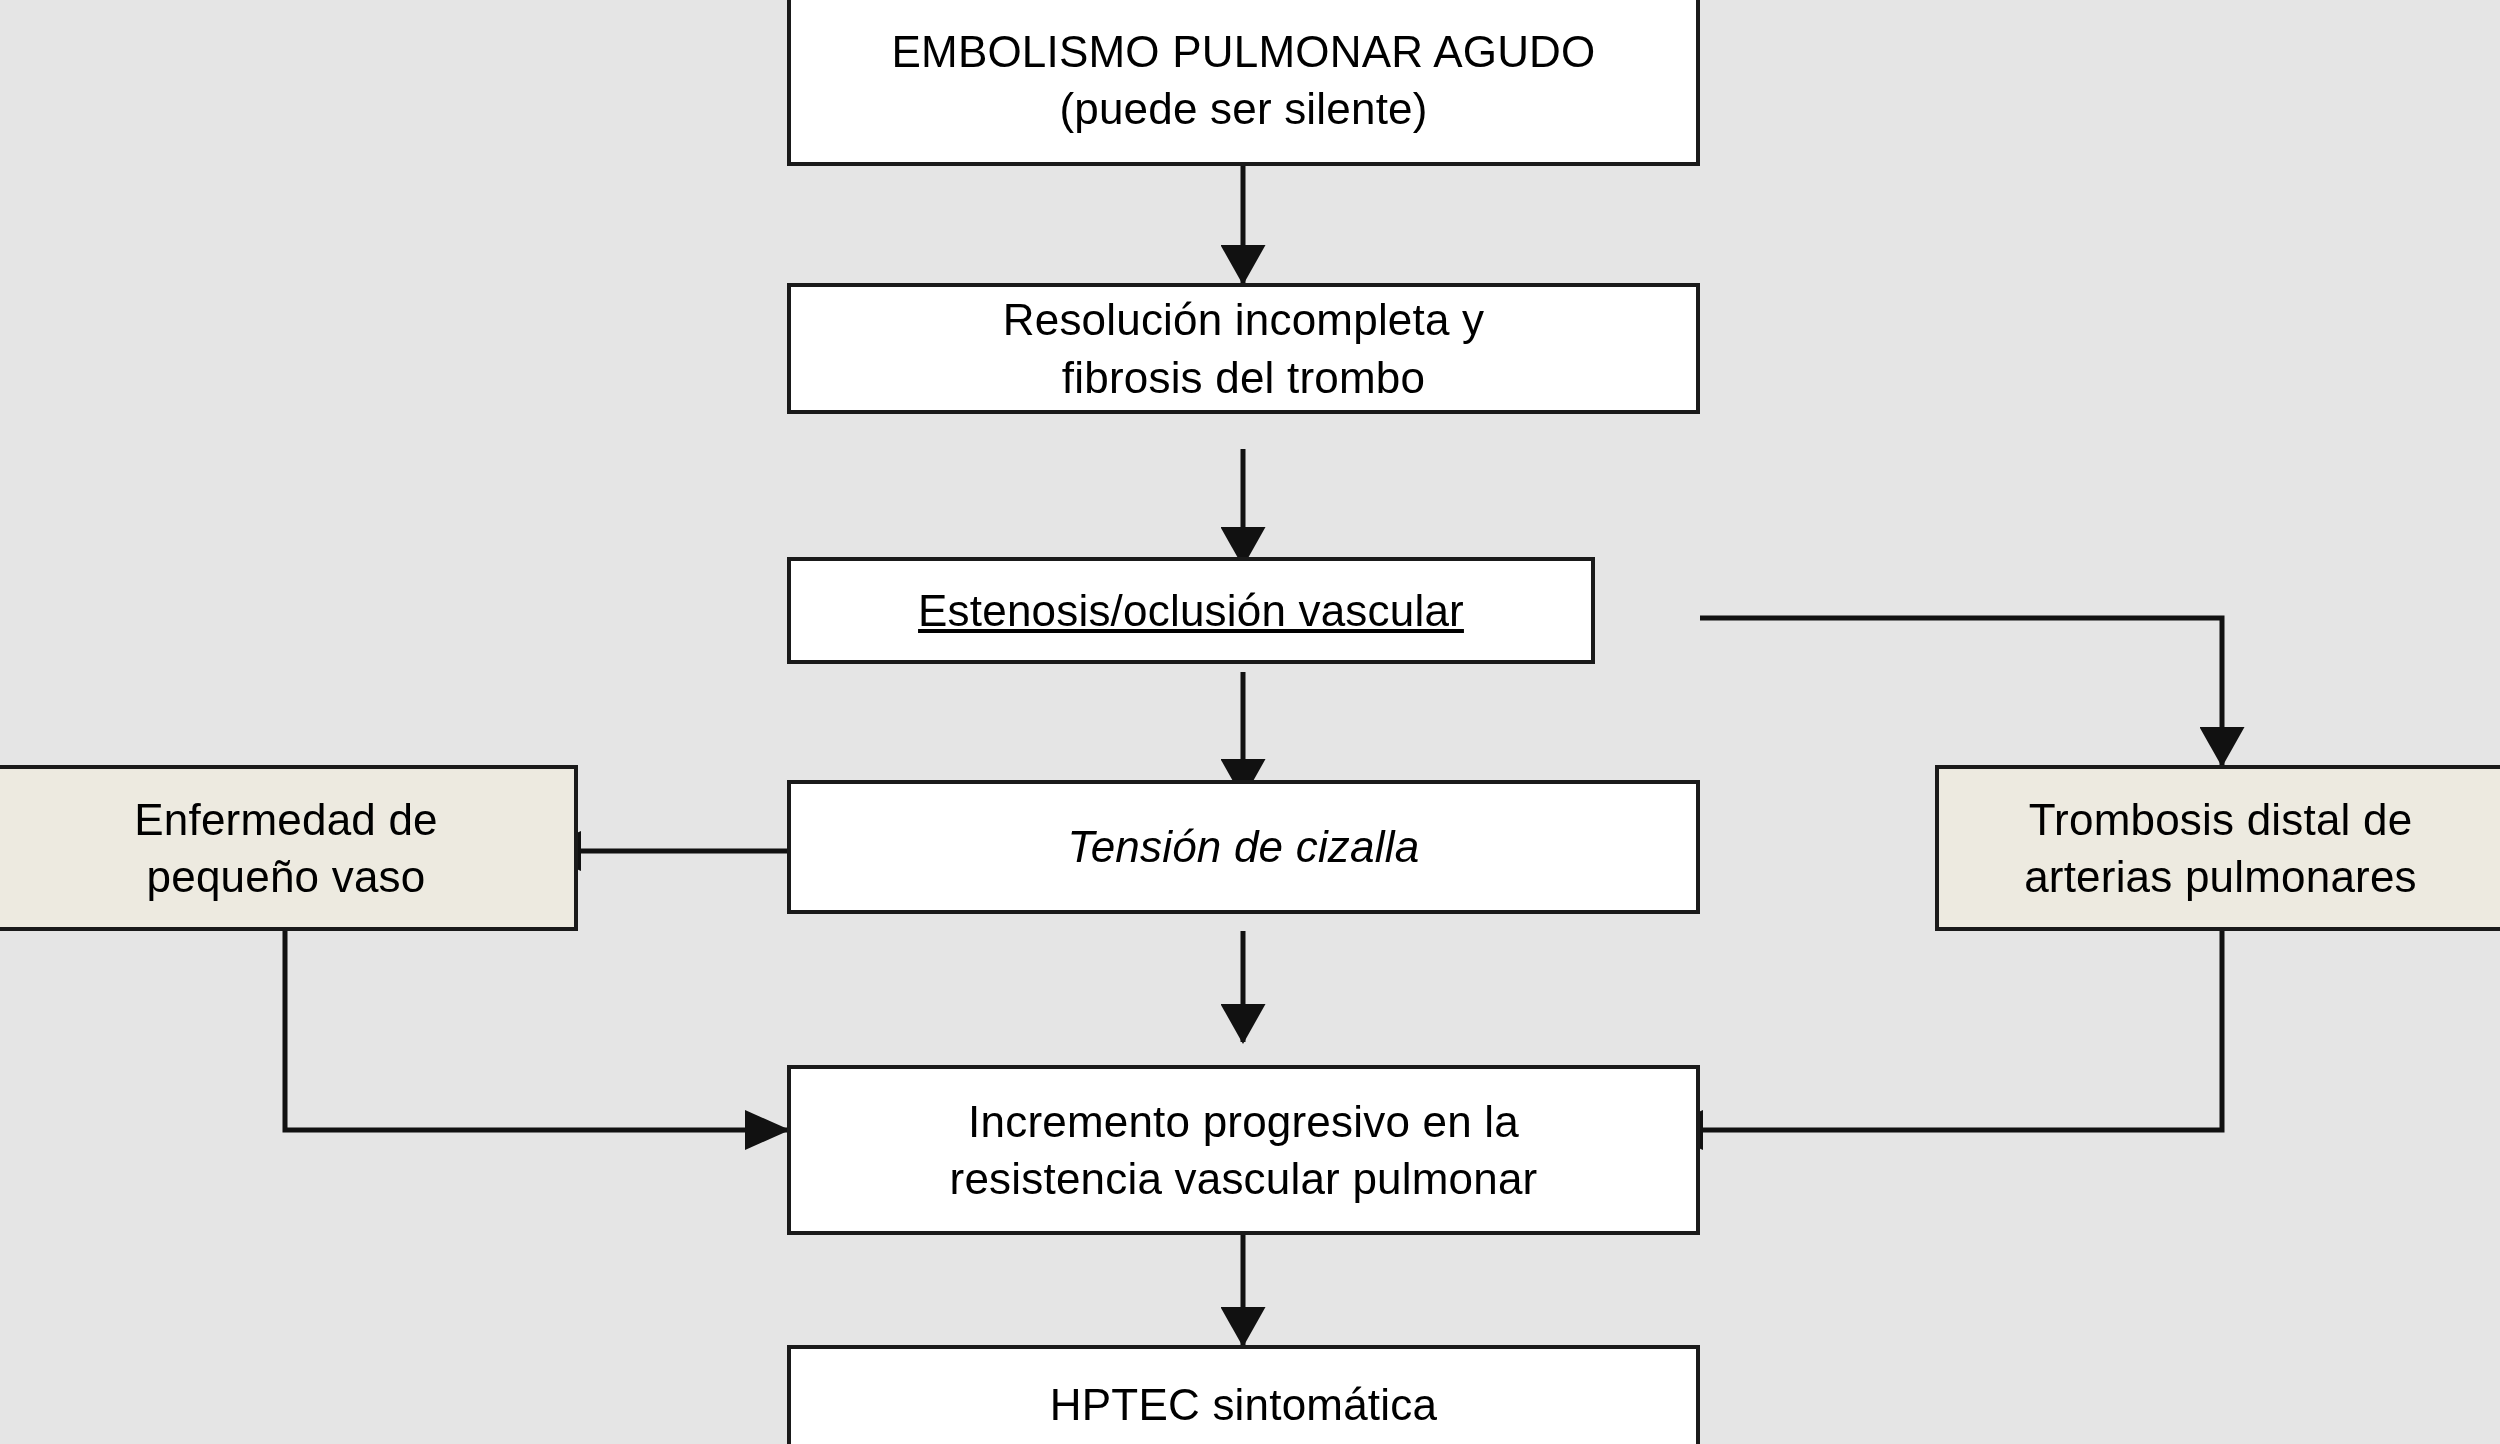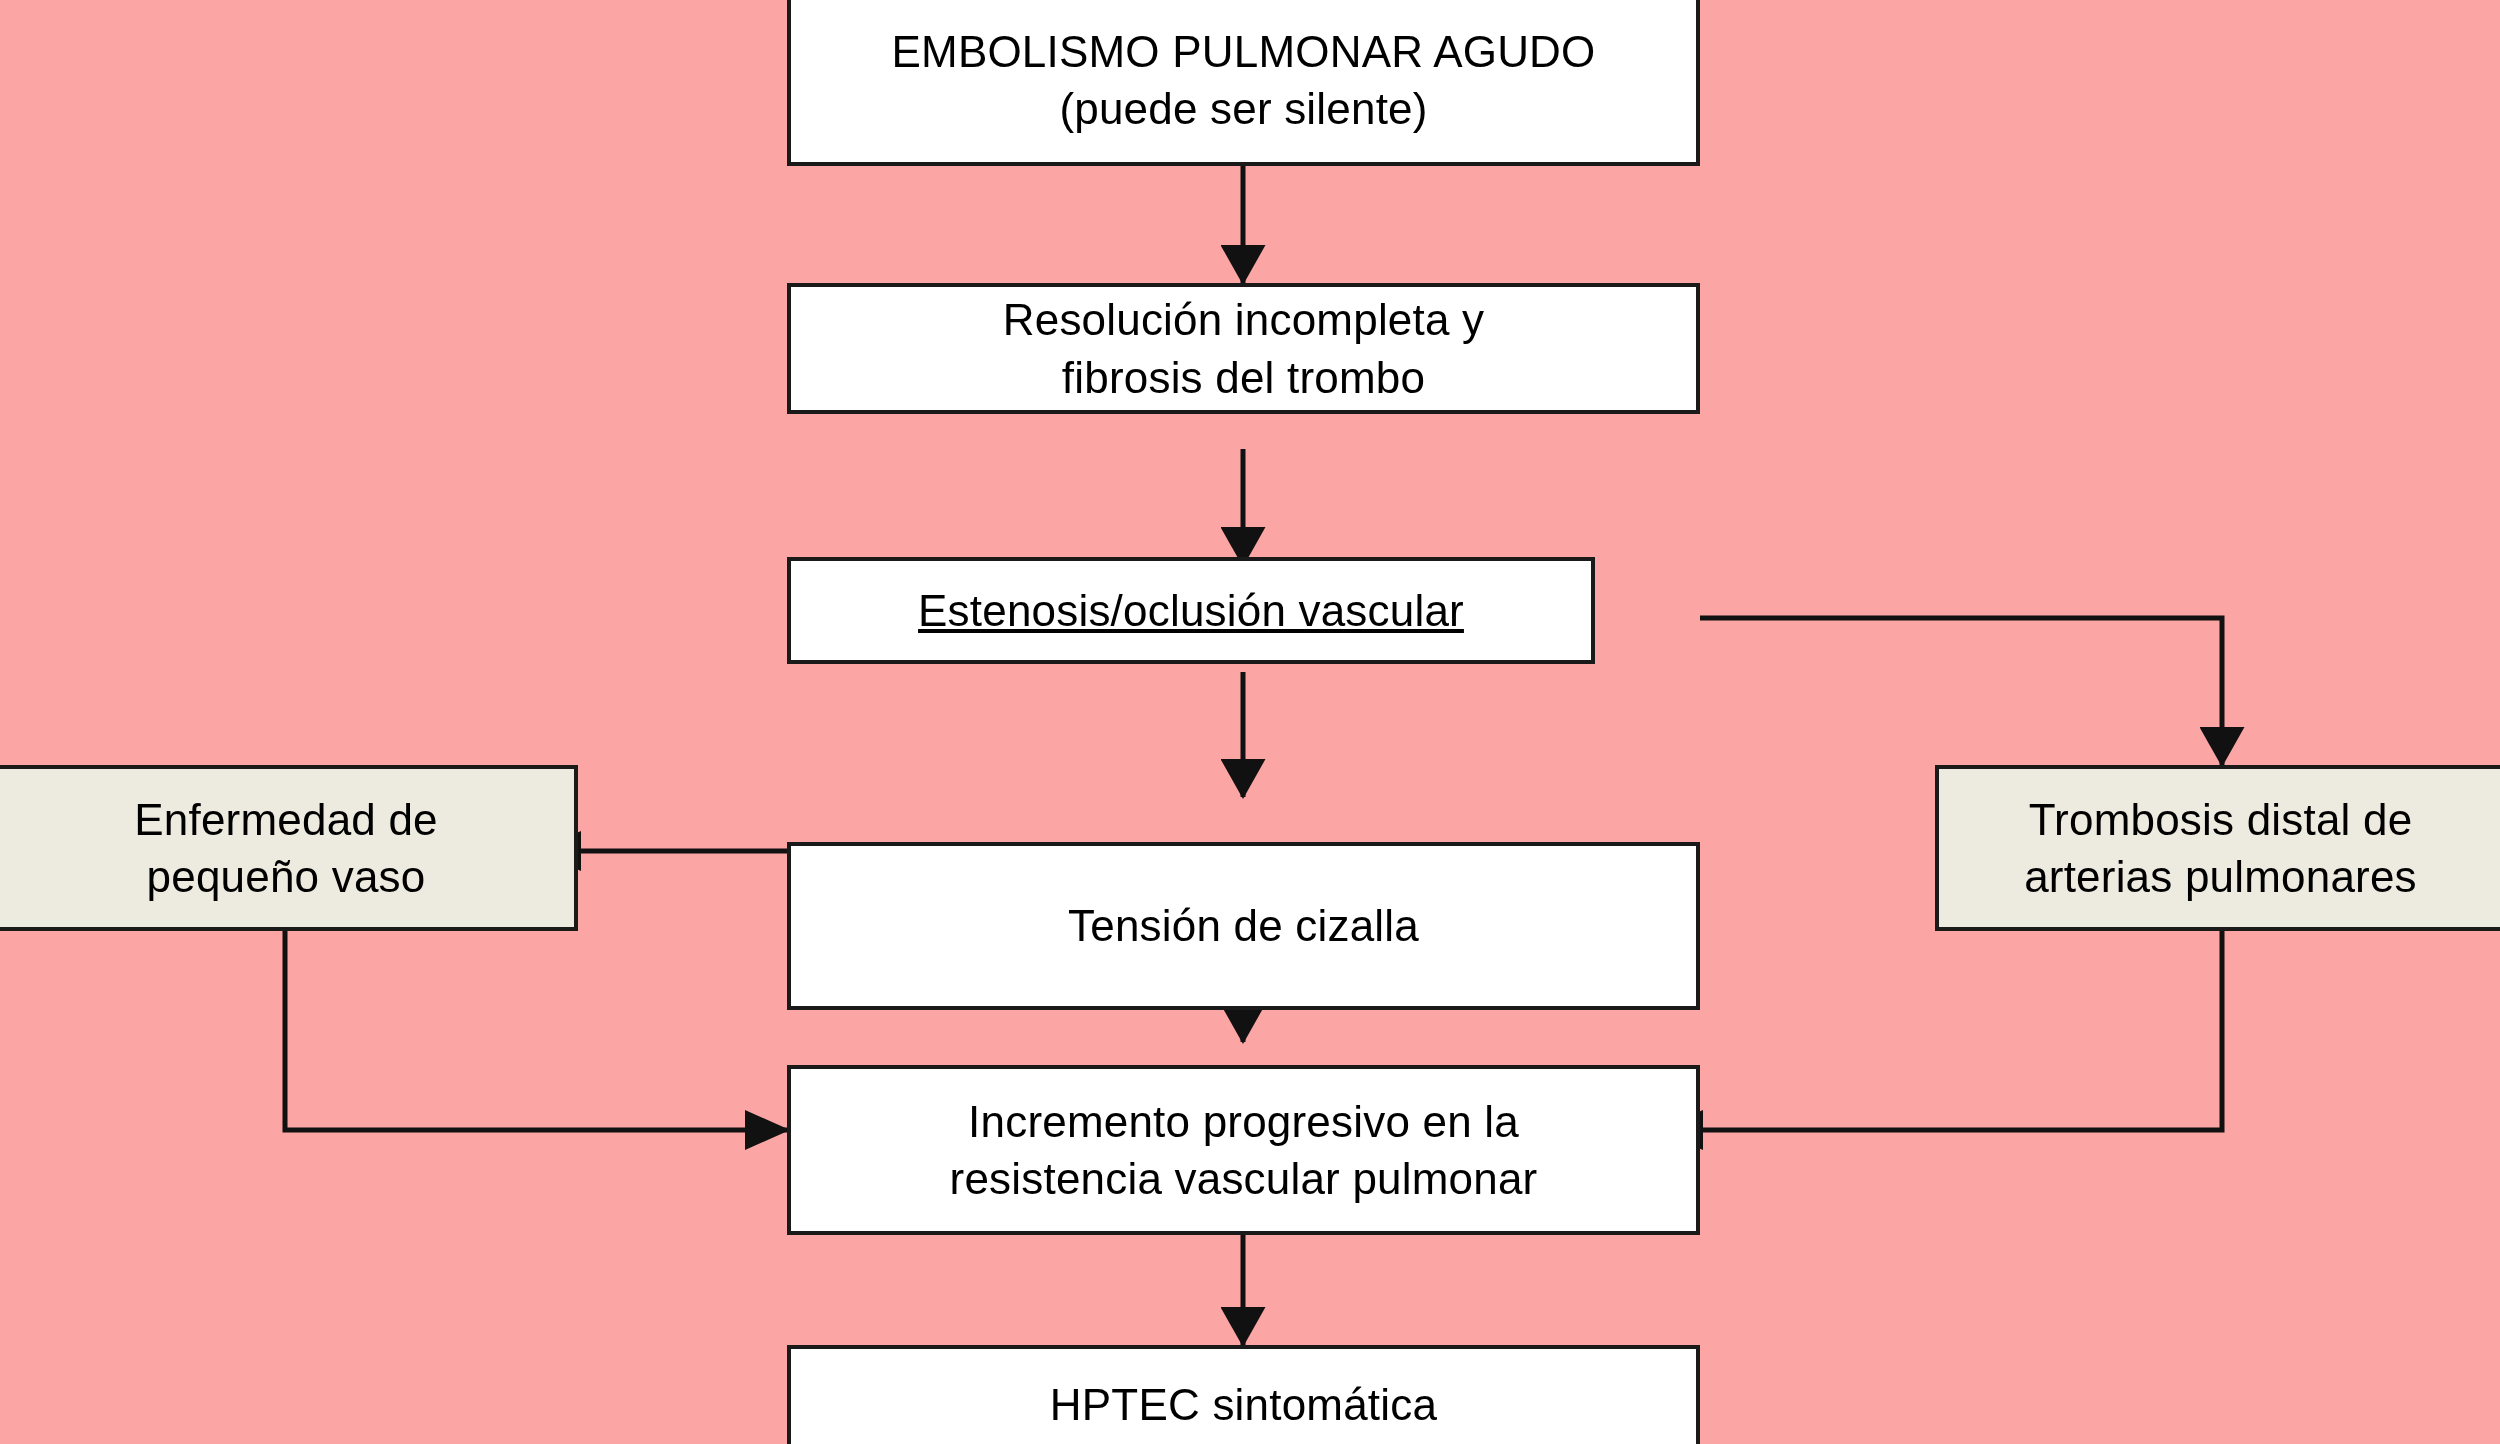--- a/index.html
+++ b/index.html
@@ -4,21 +4,21 @@
 <style>
   html, body {
     margin: 0;
     padding: 0;
     background: #ffffff;
   }
   #canvas {
     position: relative;
     width: 2500px;
     height: 1444px;
-    background: #fca5a5;
+    background: #e5e5e5;
     overflow: hidden;
     font-family: "Liberation Sans", sans-serif;
   }
   .node {
     position: absolute;
     box-sizing: border-box;
     border: 4px solid #1a1a1a;
     background: #ffffff;
     display: flex;
     align-items: center;
@@ -42,21 +42,21 @@
     left: 0;
     top: 0;
     width: 2500px;
     height: 1444px;
     pointer-events: none;
   }
   
   #n-embolismo      { left: 787px;  top: -6px;   width: 913px; height: 172px; }
   #n-resolucion     { left: 787px;  top: 283px;  width: 913px; height: 131px; }
   #n-estenosis      { left: 787px;  top: 557px;  width: 808px; height: 107px; text-decoration: underline; }
-  #n-tension        { left: 787px;  top: 842px;  width: 913px; height: 168px; }
+  #n-tension        { left: 787px;  top: 780px;  width: 913px; height: 134px; font-style: italic; }
   #n-incremento     { left: 787px;  top: 1065px; width: 913px; height: 170px; }
   #n-hptec          { left: 787px;  top: 1345px; width: 913px; height: 120px; }
   #n-enfermedad     { left: -6px;   top: 765px;  width: 584px; height: 166px; }
   #n-trombosis      { left: 1935px; top: 765px;  width: 571px; height: 166px; }
 </style>
 </head>
 <body>
 
 <div id="canvas">
 

